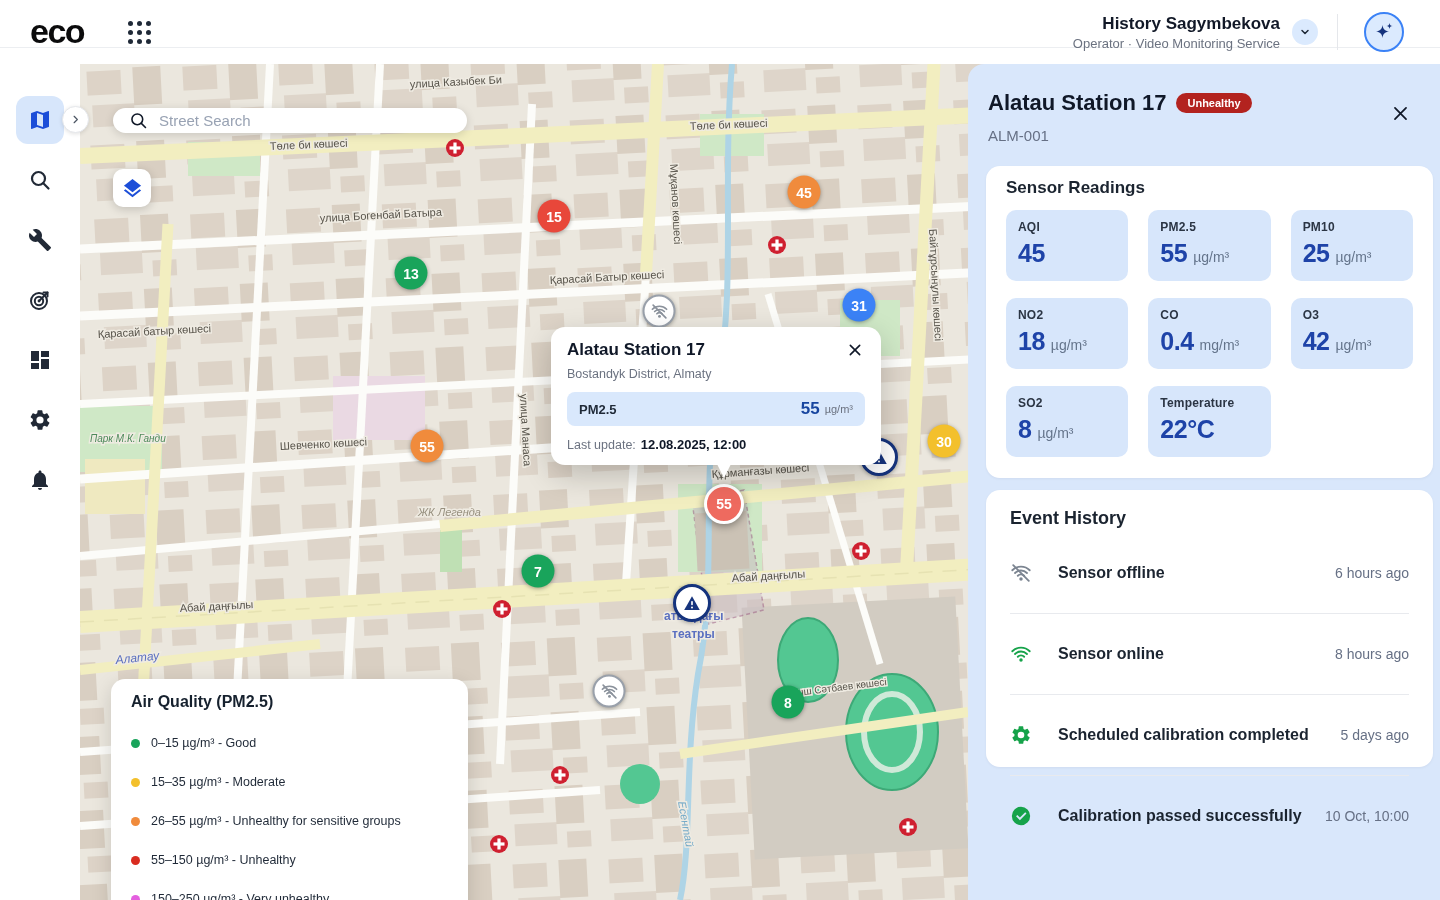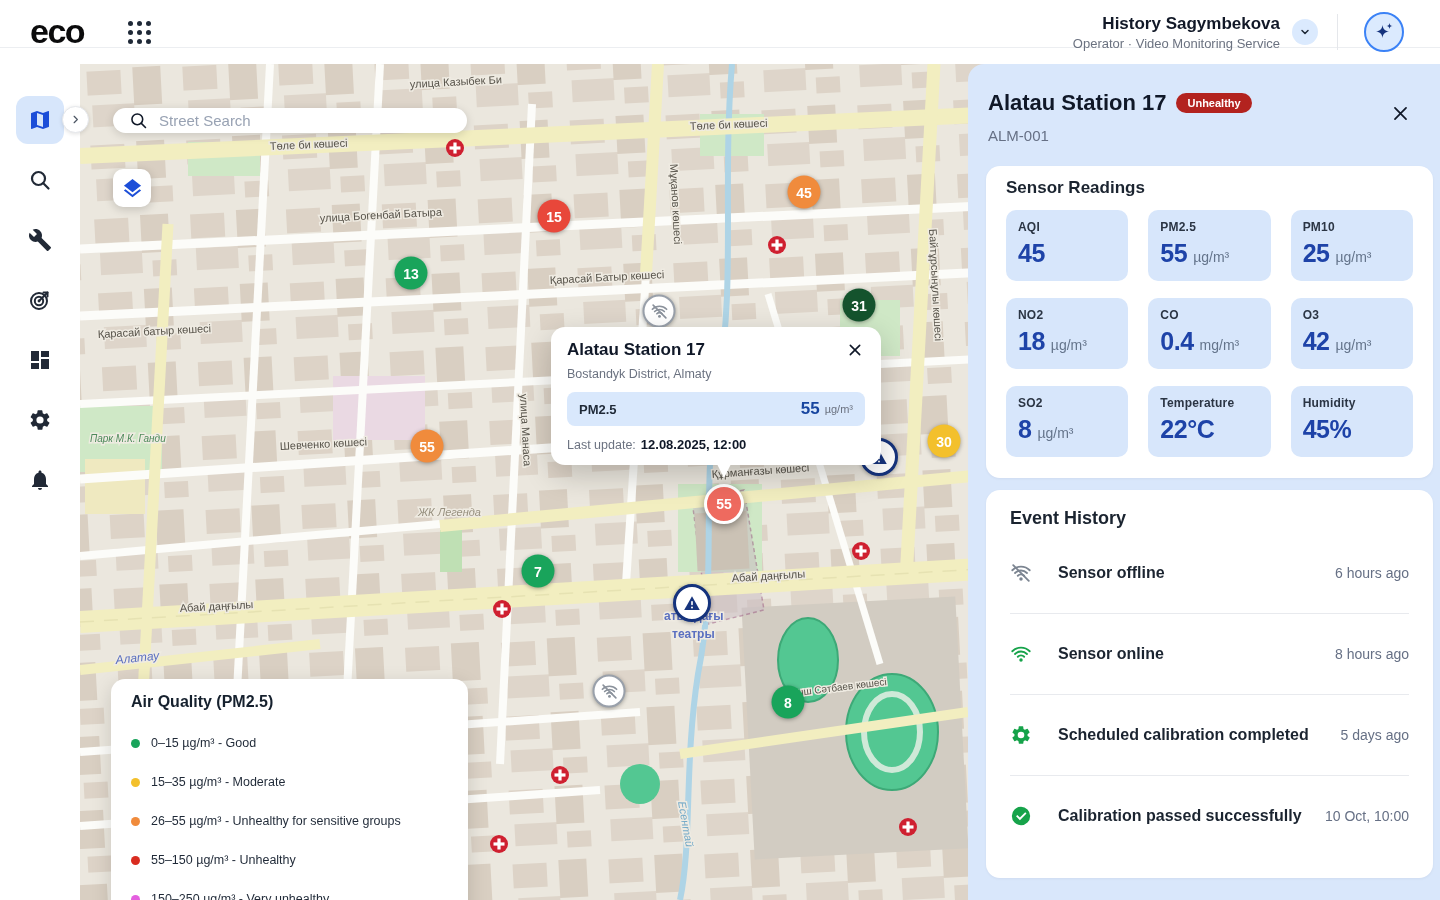--- a/index.html
+++ b/index.html
@@ -79,21 +79,21 @@
   .card { position:absolute; left:18px; width:447px; background:#fff; border-radius:14px; box-shadow:0 1px 3px rgba(16,24,40,.05); }
   .card1 { top:102px; height:312px; padding:12px 20px; overflow:hidden; }
   .card-title { font-size:17px; font-weight:700; color:#1b2430; }
   .tiles { margin-top:12px; display:grid; grid-template-columns:repeat(3,1fr); gap:17px 20px; }
   .tile { height:71px; border-radius:10px; background:#d7e6fb; padding:10px 12px; }
   .t-label { font-size:12px; font-weight:700; color:#2b3544; letter-spacing:.2px; }
   .t-row { display:flex; align-items:baseline; gap:6px; margin-top:5px; }
   .t-value { font-size:25px; font-weight:700; color:#1e43a8; letter-spacing:-.5px; }
   .t-unit { font-size:14px; color:#64748b; }
 
-  .card2 { top:426px; height:388px; padding:18px 24px 0; }
+  .card2 { top:426px; height:277px; padding:18px 24px 0; }
   .events { margin-top:4px; }
   .event-row { display:flex; align-items:center; padding:29px 0; border-top:1px solid #e8eaee; }
   .event-row:first-child { border-top:none; }
   .event-icon { width:22px; height:22px; margin-right:26px; flex:0 0 22px; }
   .event-label { font-size:16px; font-weight:600; color:#1b2430; flex:1; }
   .event-time { font-size:14px; color:#667085; }
 </style>
 </head>
 <body>
 
@@ -299,21 +299,21 @@
           <text x="598" y="738" fill="#74aac8" font-size="11" transform="rotate(80 598 738)" font-style="italic">Есентай</text>
           <text x="10" y="378" fill="#4d8a5a" font-size="10" font-style="italic">Парк М.К. Ганди</text>
           <text x="700" y="634" fill="#57534a" font-size="10" transform="rotate(-7 700 634)">Қаныш Сәтбаев көшесі</text>
         </g>
     </svg>
 
     <div id="markers">
         <div class="mk" style="left: 474px; top: 152px; background: rgb(232, 71, 58);">15</div>
         <div class="mk" style="left: 724px; top: 128px; background: rgb(240, 139, 60);">45</div>
         <div class="mk" style="left: 331px; top: 209px; background: rgb(25, 164, 91);">13</div>
-        <div class="mk" style="left: 779px; top: 241px; background: #14532d;">31</div>
+        <div class="mk" style="left: 779px; top: 241px; background: #3b82f6;">31</div>
         <div class="mk" style="left: 347px; top: 382px; background: rgb(240, 139, 60);">55</div>
         <div class="mk" style="left: 864px; top: 377px; background: rgb(243, 192, 44);">30</div>
         <div class="mk" style="left: 458px; top: 507px; background: rgb(25, 164, 91);">7</div>
         <div class="mk" style="left: 708px; top: 638px; background: rgb(25, 164, 91);">8</div>
         <div class="mk mk-sel" style="left: 644px; top: 440px; background: rgb(238, 106, 95);">55</div>
         <div class="mk mk-off" style="left: 579px; top: 247px;">
           <svg width="18" height="18" viewBox="0 0 24 24">
             <g fill="none" stroke="#8b929c" stroke-width="2.2" stroke-linecap="round">
               <path d="M2.5 9A13.4 13.4 0 0 1 21.5 9"></path>
               <path d="M5.5 12A9.2 9.2 0 0 1 18.5 12"></path>
@@ -477,27 +477,20 @@
               <span class="t-unit">µg/m³</span>
             </div>
           </div>
         <div class="tile">
             <div class="t-label">Temperature</div>
             <div class="t-row">
               <span class="t-value">22°C</span>
               <span class="t-unit"></span>
             </div>
           </div>
-        <div class="tile">
-            <div class="t-label">Humidity</div>
-            <div class="t-row">
-              <span class="t-value">45%</span>
-              <span class="t-unit"></span>
-            </div>
-          </div>
       </div>
     </div>
 
     <div class="card card2">
       <div class="card-title" style="font-size:18px">Event History</div>
       <div class="events">
         <div class="event-row">
           <svg class="event-icon" viewBox="0 0 24 24">
               <g fill="none" stroke="#7c8591" stroke-width="2" stroke-linecap="round">
                 <path d="M2.5 9A13.4 13.4 0 0 1 21.5 9"></path>

